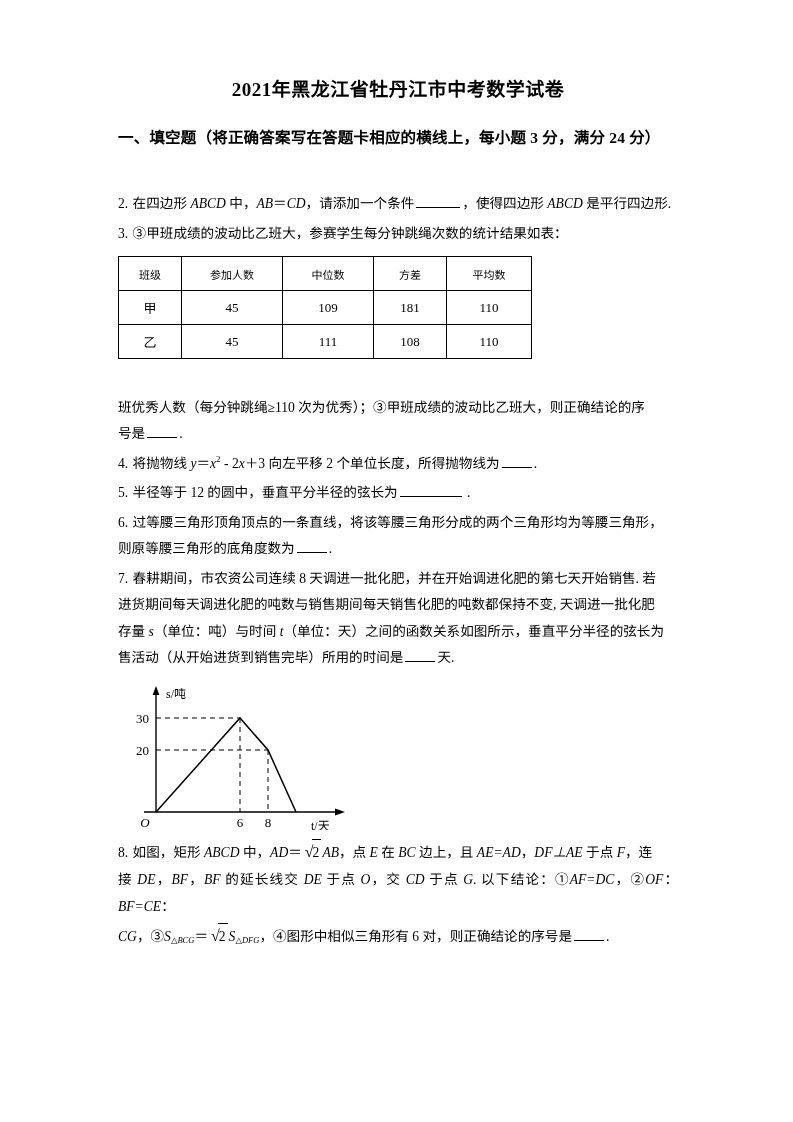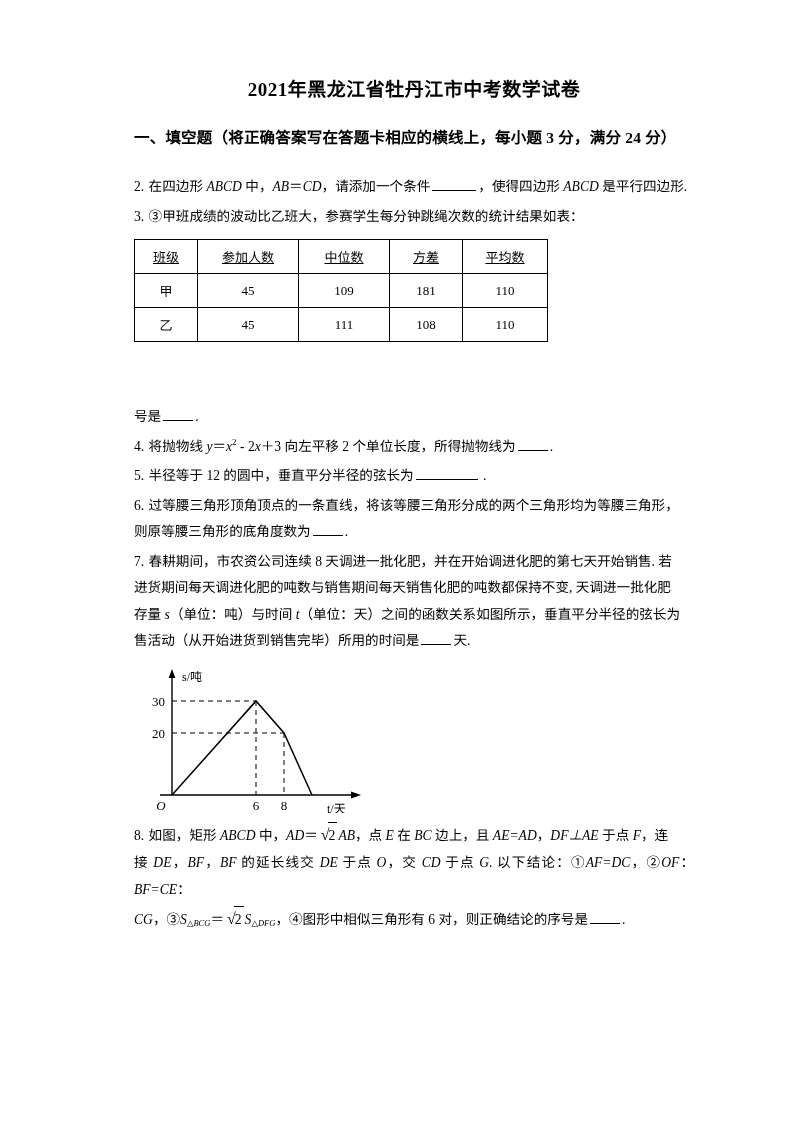--- a/index.html
+++ b/index.html
@@ -16,36 +16,36 @@
     overflow: hidden;
   }
   .page {
     position: absolute;
     left: 0; top: 0;
     width: 793px;
     height: 1122px;
   }
   .content {
     position: absolute;
-    left: 134px;
+    left: 118px;
     top: 78px;
     width: 560px;
   }
   .doc-title {
     text-align: center;
     font-size: 19px;
     font-weight: bold;
     letter-spacing: 0.5px;
     margin: 0 0 24px 0;
     line-height: 1.3;
   }
   .section-head {
     font-size: 15.5px;
     font-weight: bold;
-    margin: 0 0 26px 0;
+    margin: 0 0 43px 0;
     line-height: 1.4;
     letter-spacing: 0.2px;
   }
   .q {
     font-size: 13.6px;
     line-height: 1.95;
     margin: 0 0 3px 0;
     text-align: justify;
     text-justify: inter-ideograph;
   }
@@ -78,21 +78,21 @@
     table-layout: fixed;
   }
   table.stat td, table.stat th {
     border: 1px solid #000;
     text-align: center;
     font-weight: normal;
     font-size: 13px;
     height: 33px;
     padding: 0;
   }
-  table.stat th { font-size: 13px; text-decoration: underline; }
+  table.stat th { font-size: 11px; }
   .col-a { width: 62px; }
   .col-b { width: 100px; }
   .col-c { width: 90px; }
   .col-d { width: 72px; }
   .col-e { width: 84px; }
 
   
   .chart-wrap {
     position: relative;
     width: 240px;
@@ -153,21 +153,21 @@
           <td>45</td>
           <td>111</td>
           <td>108</td>
           <td>110</td>
         </tr>
       </tbody>
     </table>
 
     <div class="q">
       <br>
-      <br>
+      <span>班优秀人数（每分钟跳绳≥110 次为优秀）；③甲班成绩的波动比乙班大，则正确结论的序</span><br>
       <span>号是</span><span class="blank-s"></span><span>.</span>
     </div>
 
     <div class="q">
       <span class="q-num">4.</span>
       <span>将抛物线 </span><span class="it">y</span><span>＝</span><span class="it">x</span><sup class="exp">2</sup><span> - 2</span><span class="it">x</span><span>＋3 </span><span>向左平移 2 个单位长度，所得抛物线为</span><span class="blank-s"></span><span>.</span>
     </div>
 
     <div class="q">
       <span class="q-num">5.</span>

